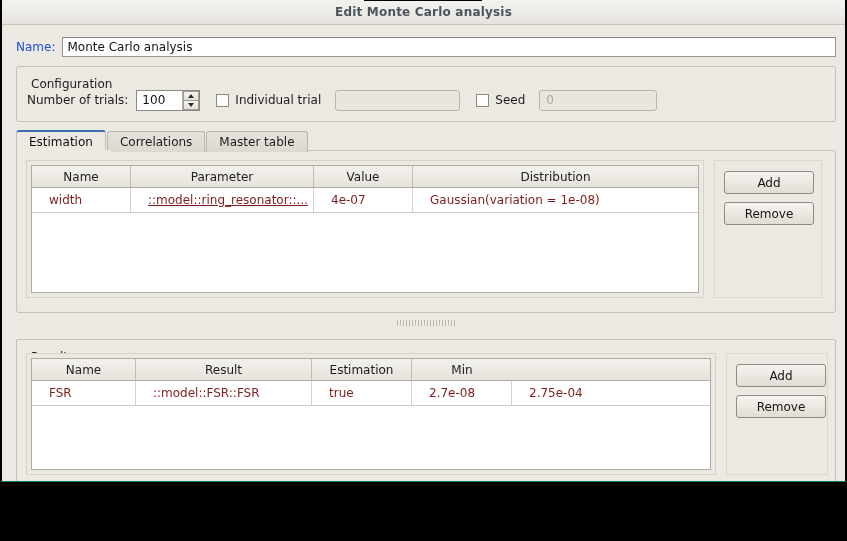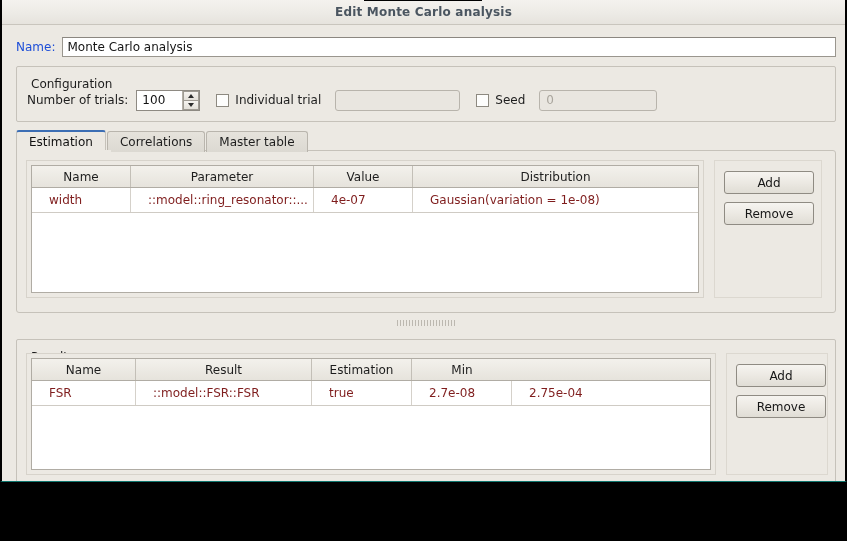--- a/index.html
+++ b/index.html
@@ -380,21 +380,21 @@
 
     <div class="table" style="left:14px; top:14px; width:668px; height:128px;">
       <div class="thead">
         <div class="th" style="width:99px;">Name</div>
         <div class="th" style="width:183px;">Parameter</div>
         <div class="th" style="width:99px;">Value</div>
         <div class="th" style="width:285px;">Distribution</div>
       </div>
       <div class="trow">
         <div class="td" style="width:99px;">width</div>
-        <div class="td" style="width:183px;">::model::ring_resonator::...</div>
+        <div class="td" style="width:183px;text-decoration:underline;">::model::ring_resonator::...</div>
         <div class="td" style="width:99px;">4e-07</div>
         <div class="td" style="width:285px;">Gaussian(variation = 1e-08)</div>
       </div>
     </div>
 
     <div class="sidepanel" style="left:697px; top:9px; width:108px; height:138px;">
       <div class="btn" style="top:10px;">Add</div>
       <div class="btn" style="top:41px;">Remove</div>
     </div>
   </div>

